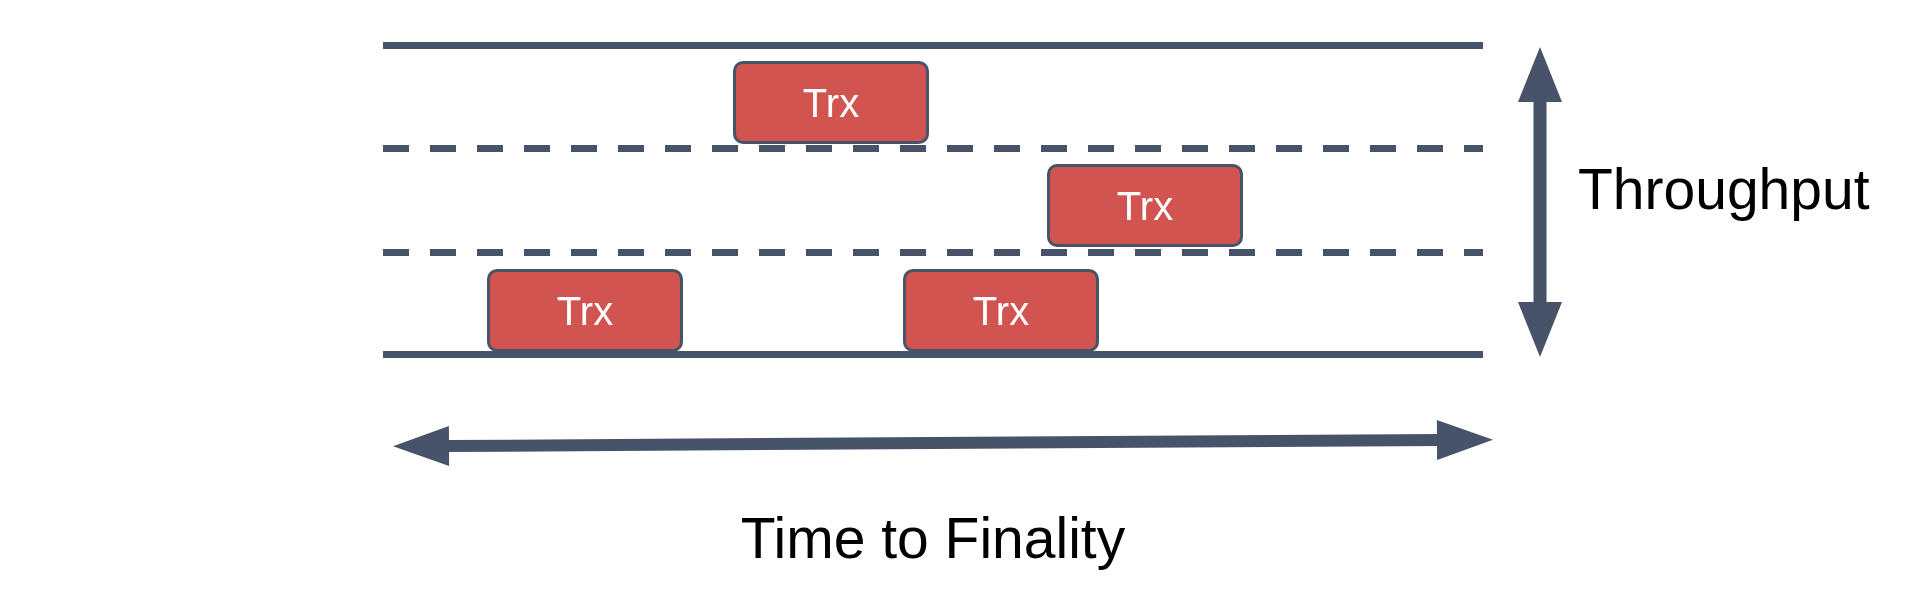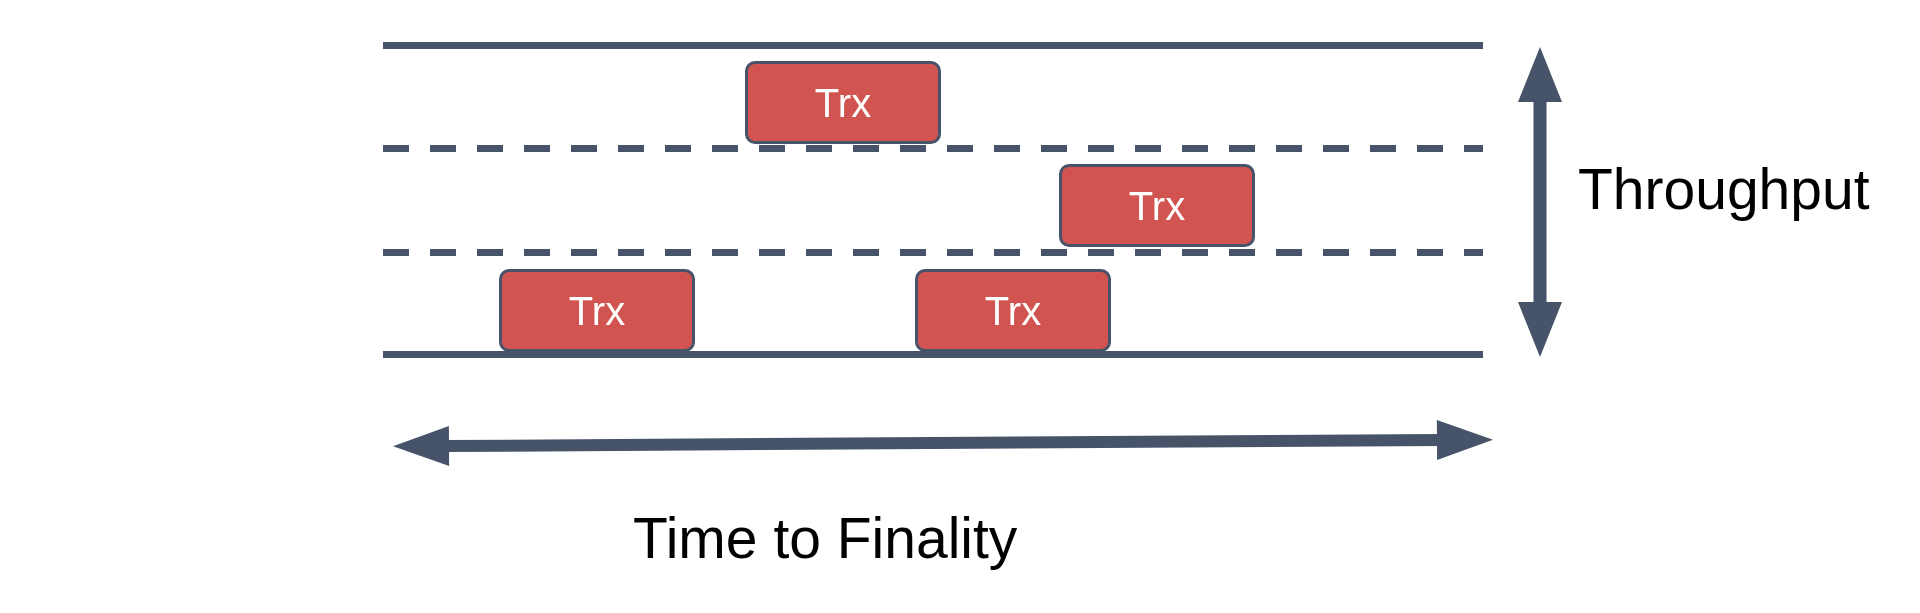--- a/index.html
+++ b/index.html
@@ -41,42 +41,41 @@
     height: 83px;
     background: var(--box-fill, #d15450);
     border: 3px solid var(--box-border, #465368);
     border-radius: 10px;
     display: flex;
     align-items: center;
     justify-content: center;
     color: var(--box-text, #ffffff);
     font-size: 40px;
     line-height: 1;
-    margin-left: 12px;
   }
   .trx-1 { left: 733px;  top: 61px;  }
   .trx-2 { left: 1047px; top: 164px; }
   .trx-3 { left: 487px;  top: 269px; }
   .trx-4 { left: 903px;  top: 269px; }
 
   
   .arrow-svg { position: absolute; color: var(--line, #465368); display: block; }
   .v-arrow { left: 1510px; top: 47px; width: 60px; height: 310px; }
   .h-arrow { left: 393px; top: 421px; width: 1100px; height: 44px; transform: rotate(-0.35deg); }
 
   
   .axis-label {
     position: absolute;
     color: var(--label-text, #000000);
     font-size: 57px;
     line-height: 1.05;
     white-space: nowrap;
   }
   .throughput-label { left: 1578px; top: 160px; }
-  .time-label { left: 633px; top: 509px; width: 600px; text-align: left; }
+  .time-label { left: 633px; top: 509px; width: 600px; text-align: center; }
 </style>
 </head>
 <body>
 
 <div class="canvas">
 
   <div class="road-line top"></div>
   <div class="road-line dashed dash1"></div>
   <div class="road-line dashed dash2"></div>
   <div class="road-line bottom"></div>

